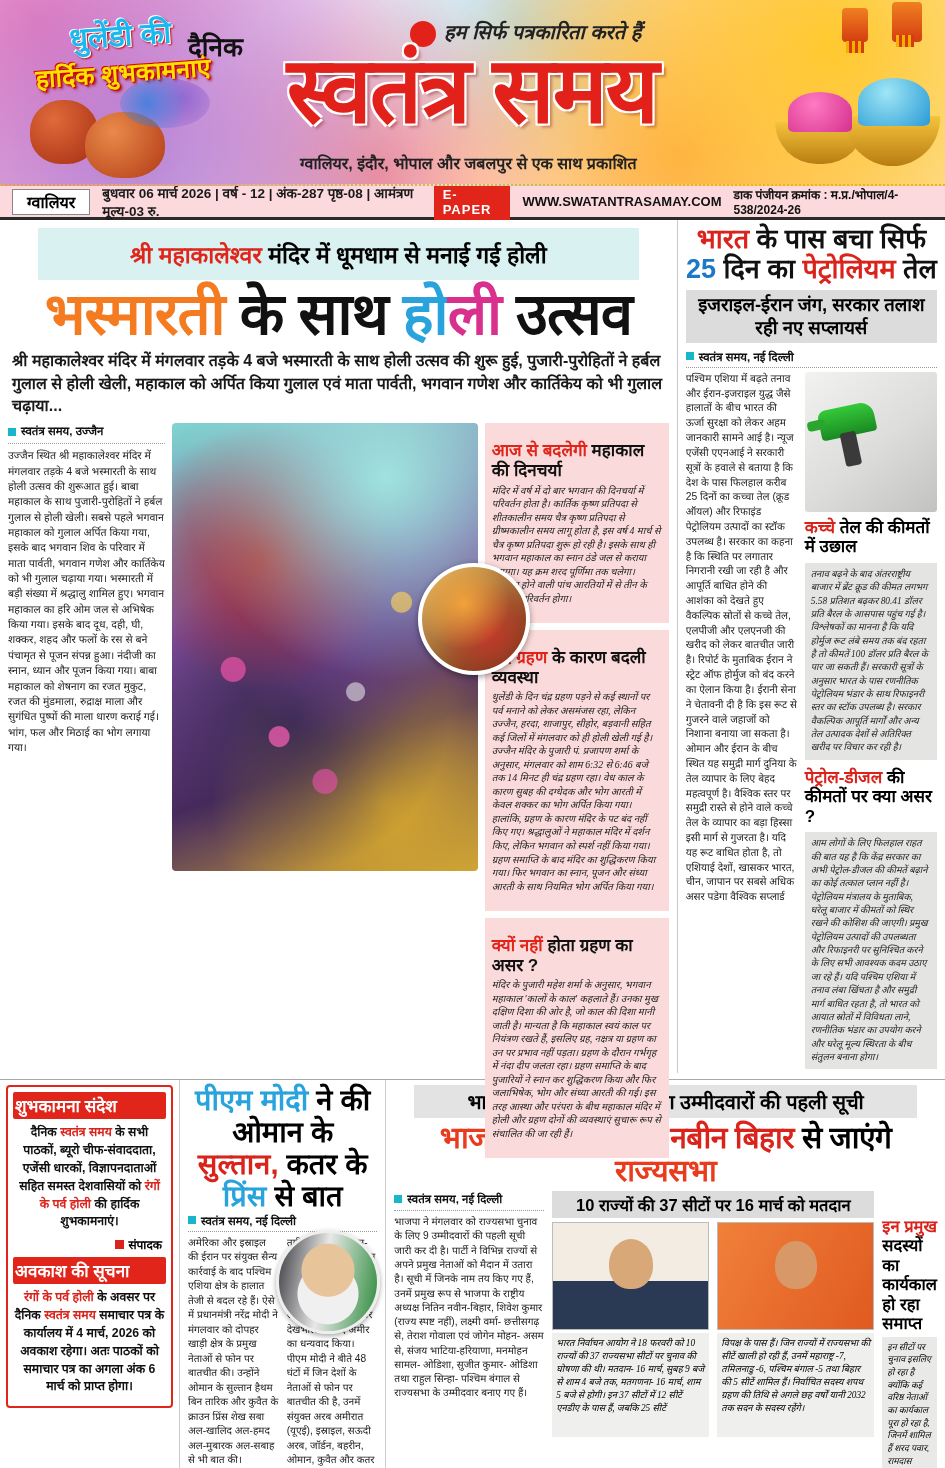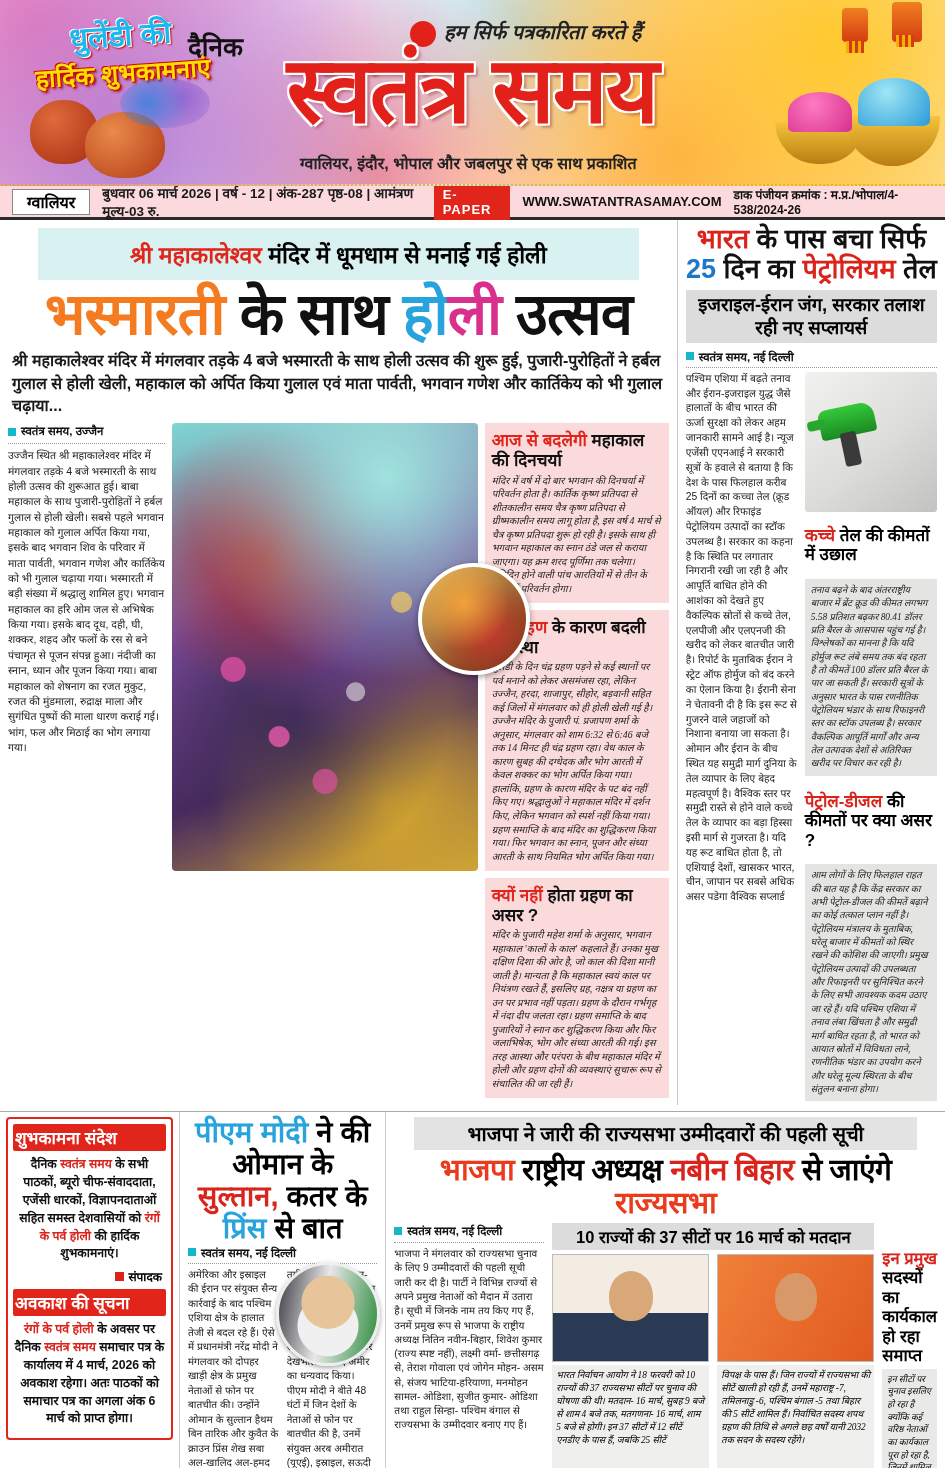--- a/index.html
+++ b/index.html
@@ -74,33 +74,33 @@
   .garland { position:absolute; width:100%; height:100%; border-radius:4px; overflow:hidden;
     background:
       radial-gradient(circle at 20% 55%, rgba(220,80,160,.8) 0 12px, transparent 13px),
       radial-gradient(circle at 35% 70%, rgba(230,90,170,.8) 0 10px, transparent 11px),
       radial-gradient(circle at 60% 60%, rgba(240,240,240,.55) 0 9px, transparent 10px),
       radial-gradient(circle at 50% 80%, rgba(220,80,160,.7) 0 12px, transparent 13px),
       radial-gradient(circle at 75% 40%, rgba(250,210,90,.65) 0 10px, transparent 11px); }
   .inset-circle { position:absolute; right:-52px; top:140px; width:112px; height:112px; border-radius:50%; border:4px solid #fff; z-index:3;
     background: radial-gradient(circle at 40% 35%, #f0a23a, transparent 50%), radial-gradient(circle at 65% 65%, #c0392b, transparent 55%), linear-gradient(140deg,#e8c06a,#8a4a22 70%,#5a2d12); box-shadow:0 2px 6px rgba(0,0,0,.4); }
   .lead-boxes { width:184px; display:flex; flex-direction:column; gap:7px; }
-  .pinkbox { background:#fadada; padding:8px 7px; }
+  .pinkbox { background:#fadada; padding:18px 7px; }
   .bx-h { font-size:17px; font-weight:bold; color:#111; line-height:1.15; margin-bottom:3px; }
   .bx-h .red { color:#e1251b; }
   .bx-t { font-family:"Liberation Serif", serif; font-style:italic; font-size:9.8px; line-height:1.38; color:#222; }
 
   
   .oil-col { width:276px; border-left:1px solid #c9c9c9; padding:4px 8px; }
   .oil-h { text-align:center; font-size:27px; font-weight:bold; line-height:1.12; color:#111; }
   .oil-h .red { color:#d9231b; } .oil-h .blue { color:#1e78c8; }
   .oil-sub { background:#dcdcdc; text-align:center; font-size:18.5px; font-weight:bold; line-height:1.2; padding:4px; margin:6px 0; }
   .oil-cols { display:flex; gap:7px; }
   .oil-c1 { width:112px; font-size:10.3px; line-height:1.44; color:#222; overflow:hidden; height:528px; }
-  .oil-c2 { flex:1; display:flex; flex-direction:column; gap:14px; }
+  .oil-c2 { flex:1; display:flex; flex-direction:column; gap:6px; }
   .fuel-photo { height:140px; border-radius:3px; position:relative; overflow:hidden;
     background:linear-gradient(140deg,#f2f2f0 0%,#dcdcda 55%,#c2c2c0 100%); }
   .nozzle { position:absolute; left:14px; top:34px; width:56px; height:30px; background:linear-gradient(#35c93a,#1a8a22); border-radius:8px 14px 4px 4px; transform:rotate(-12deg); }
   .nozzle:before { content:""; position:absolute; left:-12px; top:8px; width:18px; height:10px; background:#2aa52e; border-radius:4px; }
   .nozzle:after { content:""; position:absolute; left:18px; top:26px; width:16px; height:34px; background:#3a3a3a; border-radius:3px; }
   .crude-h { font-size:17px; font-weight:bold; line-height:1.15; }
   .crude-h .red { color:#d9231b; }
   .gray-italic { background:#e4e4e2; font-family:"Liberation Serif", serif; font-style:italic; font-size:9.4px; line-height:1.42; padding:5px 6px; color:#222; }
   .effect-h { font-size:17px; font-weight:bold; line-height:1.15; margin-top:2px; }
   .effect-h .red { color:#d9231b; }

